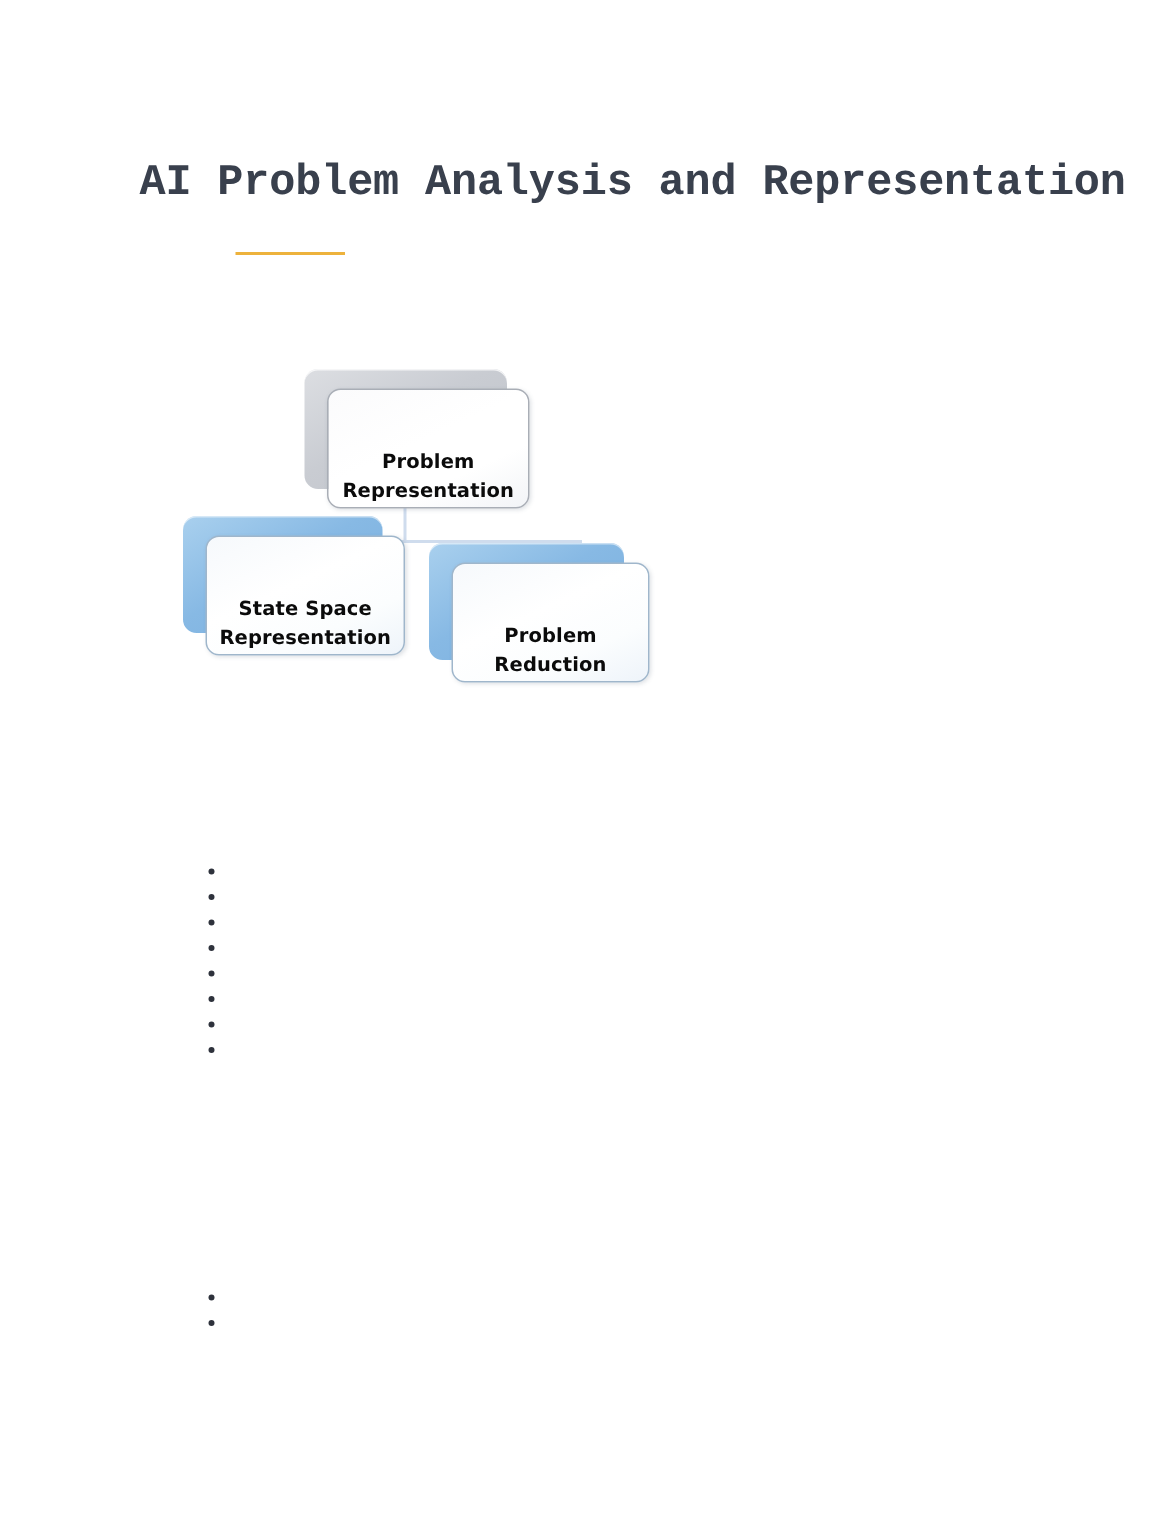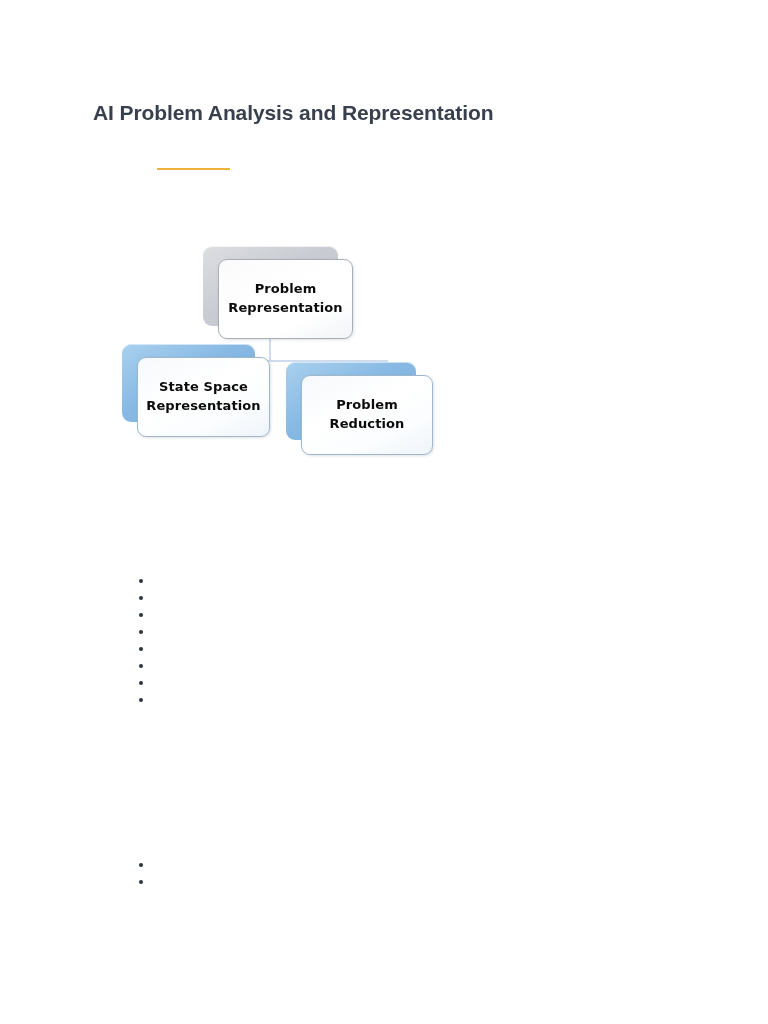--- a/index.html
+++ b/index.html
@@ -21,22 +21,22 @@
     inset: 0;
     background: #ffffff;
   }
 
   
   .doc-title {
     position: absolute;
     left: 93px;
     top: 86px;
     width: 600px;
-    font-family: Liberation Sans, sans-serif;
-    font-size: 21px;
+    font-family: Liberation Mono, monospace;
+    font-size: 29px;
     font-weight: bold;
     color: #39404d;
     letter-spacing: -0.1px;
     line-height: 1.2;
     white-space: nowrap;
   }
 
   
   .gold-rule {
     position: absolute;
@@ -79,21 +79,21 @@
   }
 
   
   .node .front {
     position: absolute;
     border-radius: 9px;
     background: linear-gradient(155deg, #f6f9fc 0%, #ffffff 42%, #fbfdfe 72%, #eef4fa 100%);
     border: 1px solid #9fb6cb;
     box-shadow: 1px 1px 3px rgba(70,90,110,0.18);
     display: flex;
-    align-items: center;
+    align-items: flex-end;
     justify-content: center;
     text-align: center;
   }
   .node.gray .front {
     border-color: #a9aeb6;
     background: linear-gradient(155deg, #fbfbfc 0%, #ffffff 45%, #ffffff 70%, #f2f4f7 100%);
   }
 
   .node .label {
     font-family: "DejaVu Sans", "Liberation Sans", sans-serif;

